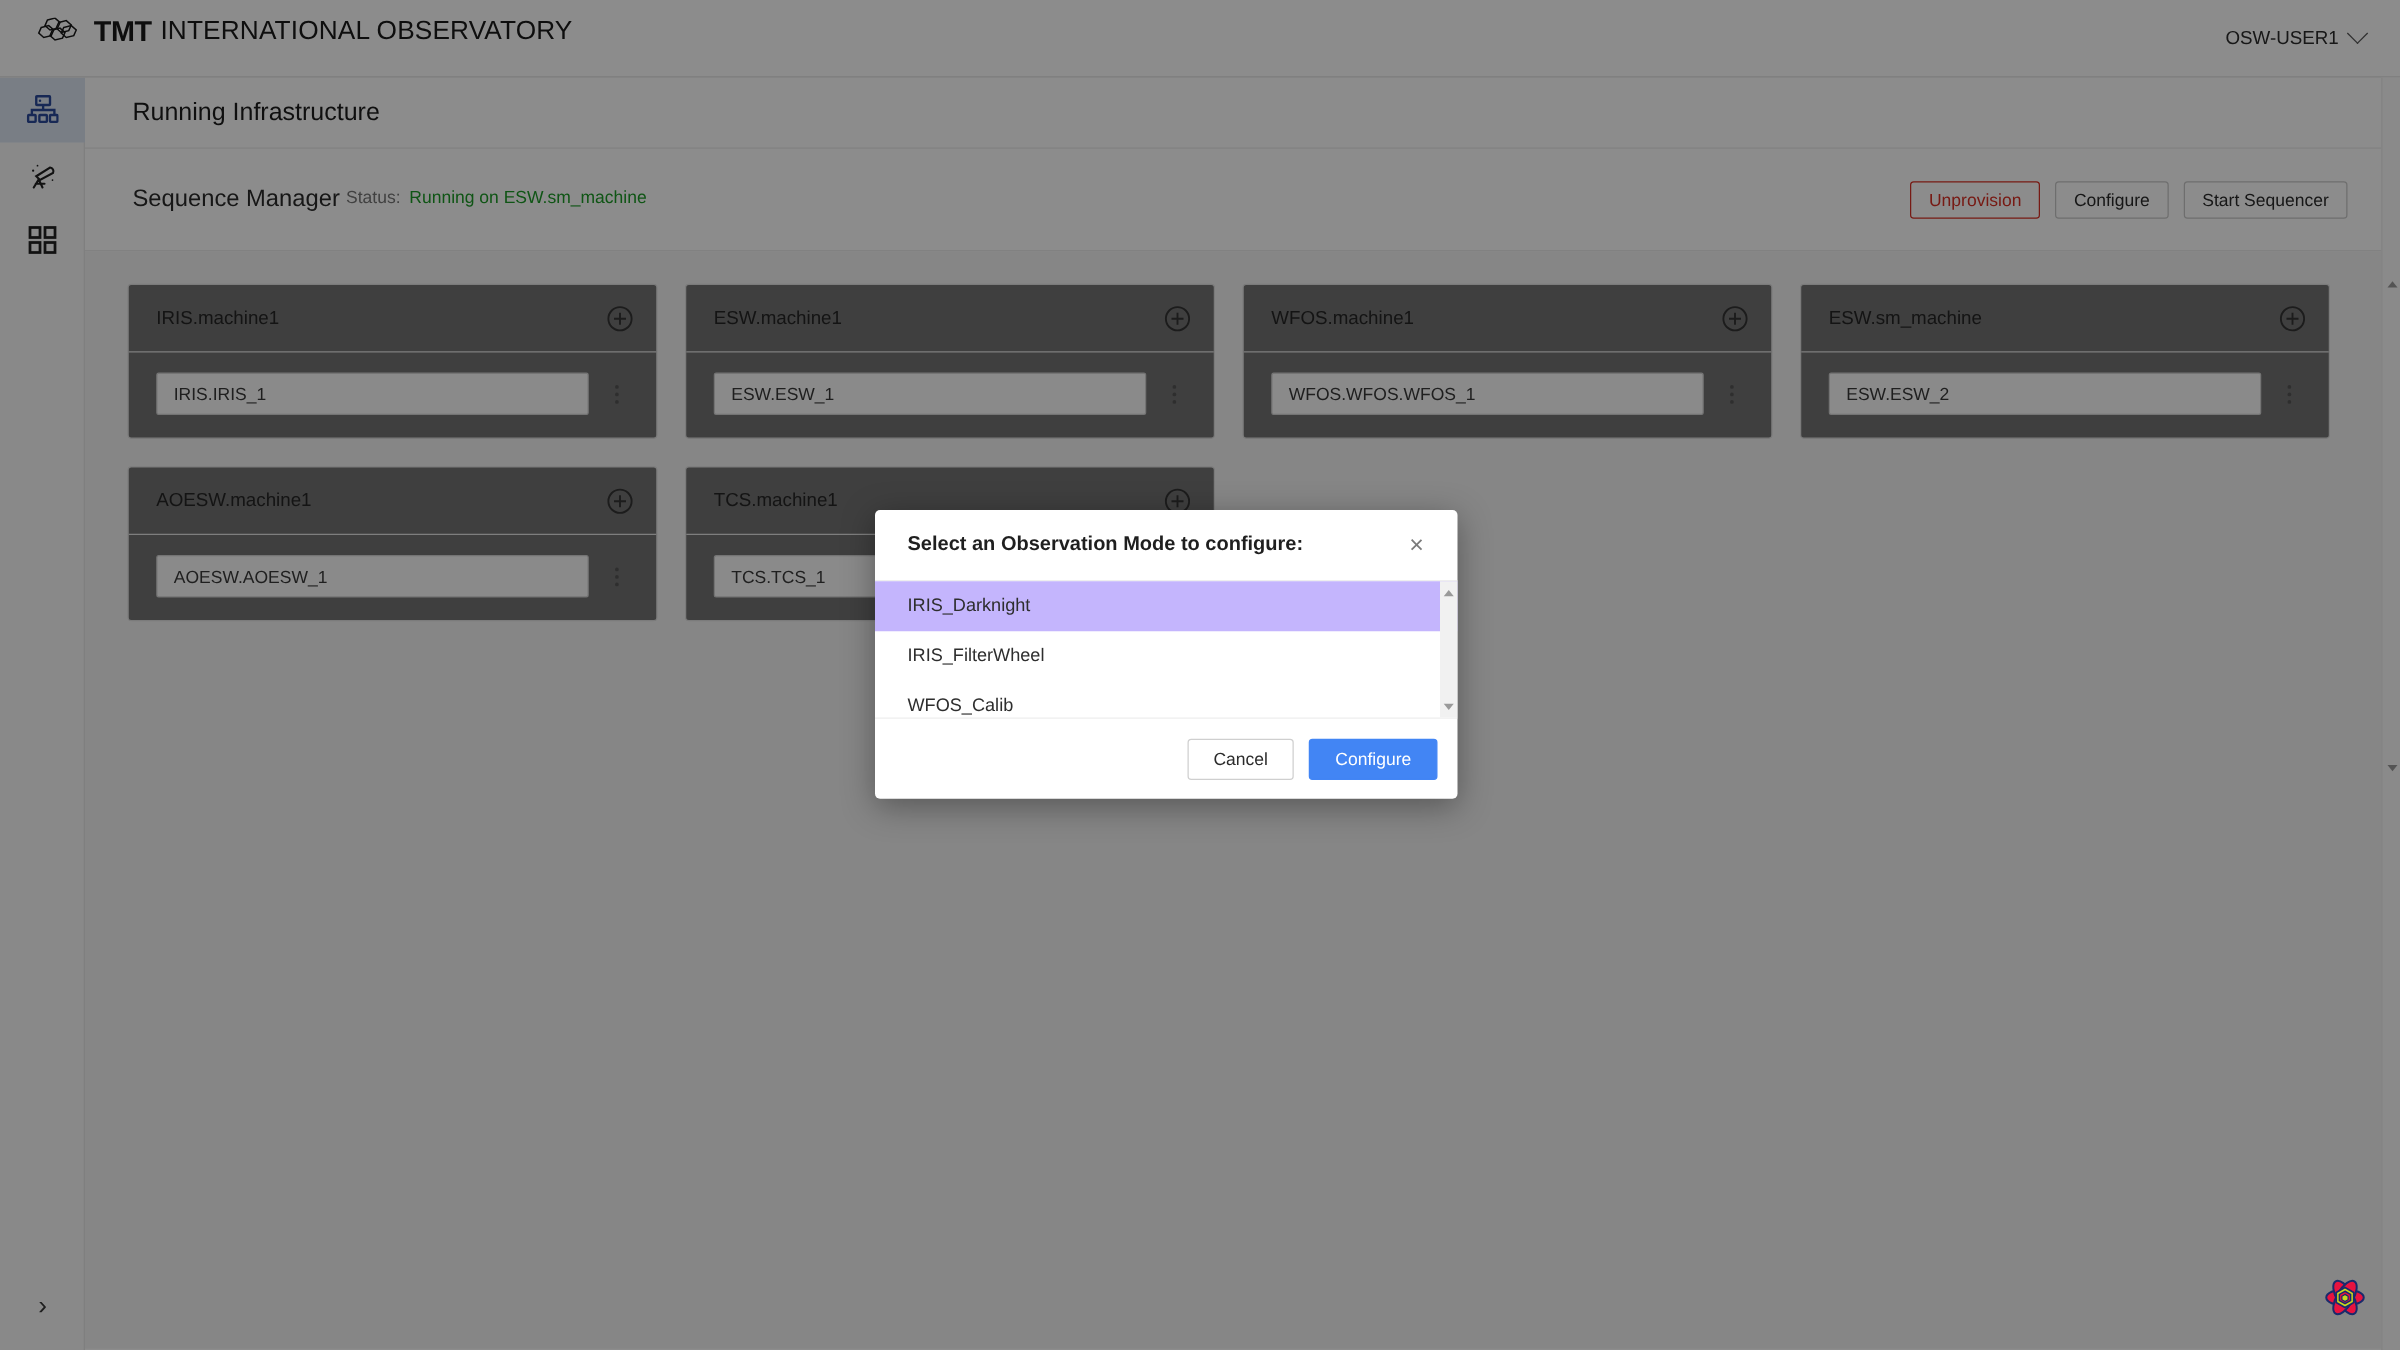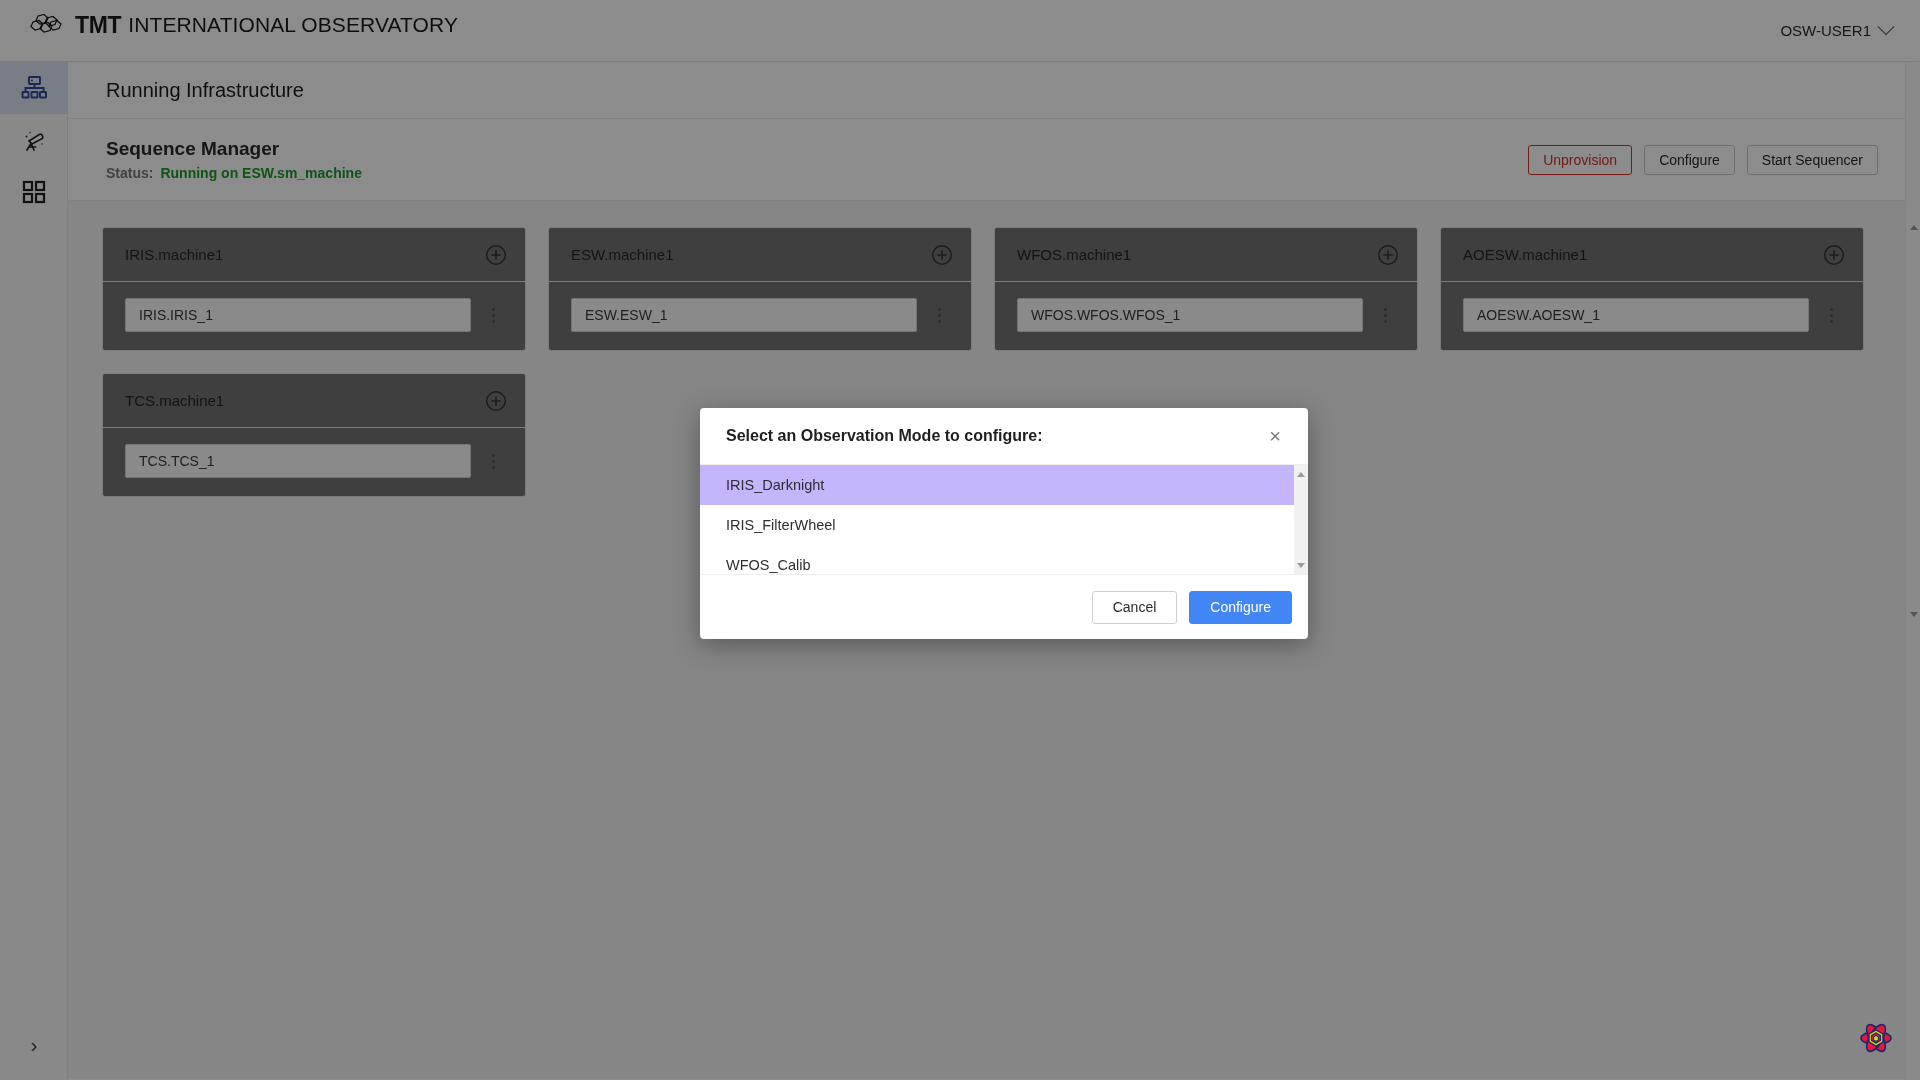--- a/index.html
+++ b/index.html
@@ -83,21 +83,21 @@
     padding-left: 38px;
     border-bottom: 1px solid #ececec;
   }
   .page-title { font-size: 20px; color: #1d1d1d; }
 
   .sm-bar {
     height: 82px; padding: 0 42px 0 38px;
     display: flex; align-items: center; justify-content: space-between;
     border-bottom: 1px solid #ececec;
   }
-  .sm-left { display: flex; flex-direction: column; gap: 5px; font-weight: bold; }
+  .sm-left { display: flex; flex-direction: row; gap: 5px; }
   .sm-title { font-size: 19px; color: #2b2b2b; }
   .sm-status { font-size: 14px; color: #777; display: flex; gap: 7px; }
   .sm-status-val { color: #1d9b27; }
   .sm-actions { display: flex; gap: 12px; }
   .btn {
     height: 30px; padding: 0 14px;
     display: inline-flex; align-items: center; justify-content: center;
     font-size: 14px; border-radius: 3px; cursor: pointer;
     background: #ffffff; border: 1px solid #c9c9c9; color: #2b2b2b;
     white-space: nowrap;
@@ -163,21 +163,21 @@
   
   .corner-logo {
     position: absolute; right: 22px; bottom: 20px;
     z-index: 600; width: 44px; height: 44px;
   }
 
   
   .modal {
     position: absolute;
     left: 700px; top: 408px;
-    width: 608px;
+    width: 466px;
     background: #ffffff;
     border-radius: 4px;
     box-shadow: 0 6px 26px rgba(0,0,0,0.35);
     z-index: 700;
     overflow: hidden;
   }
   .modal-head {
     height: 56px; padding: 0 22px 0 26px;
     display: flex; align-items: center; justify-content: space-between;
   }
@@ -365,20 +365,39 @@
           <div class="card-body">
             <div class="seq-box">WFOS.WFOS.WFOS_1</div>
             <div class="kebab">
                 <i></i>
                 <i></i>
                 <i></i>
               </div>
           </div>
         </div>
 
+        <div class="card">
+          <div class="card-head">
+            <span class="card-title">ESW.sm_machine</span>
+            <span class="plus-btn">
+              <svg width="22" height="22" viewBox="0 0 22 22">
+                  <circle cx="11" cy="11" r="9.3" fill="none" stroke="#333" stroke-width="1.5"></circle>
+                  <path d="M11 6.2v9.6M6.2 11h9.6" stroke="#333" stroke-width="1.5"></path>
+                </svg>
+            </span>
+          </div>
+          <div class="card-body">
+            <div class="seq-box">ESW.ESW_2</div>
+            <div class="kebab">
+                <i></i>
+                <i></i>
+                <i></i>
+              </div>
+          </div>
+        </div>
 
         <div class="card">
           <div class="card-head">
             <span class="card-title">AOESW.machine1</span>
             <span class="plus-btn">
               <svg width="22" height="22" viewBox="0 0 22 22">
                   <circle cx="11" cy="11" r="9.3" fill="none" stroke="#333" stroke-width="1.5"></circle>
                   <path d="M11 6.2v9.6M6.2 11h9.6" stroke="#333" stroke-width="1.5"></path>
                 </svg>
             </span>

